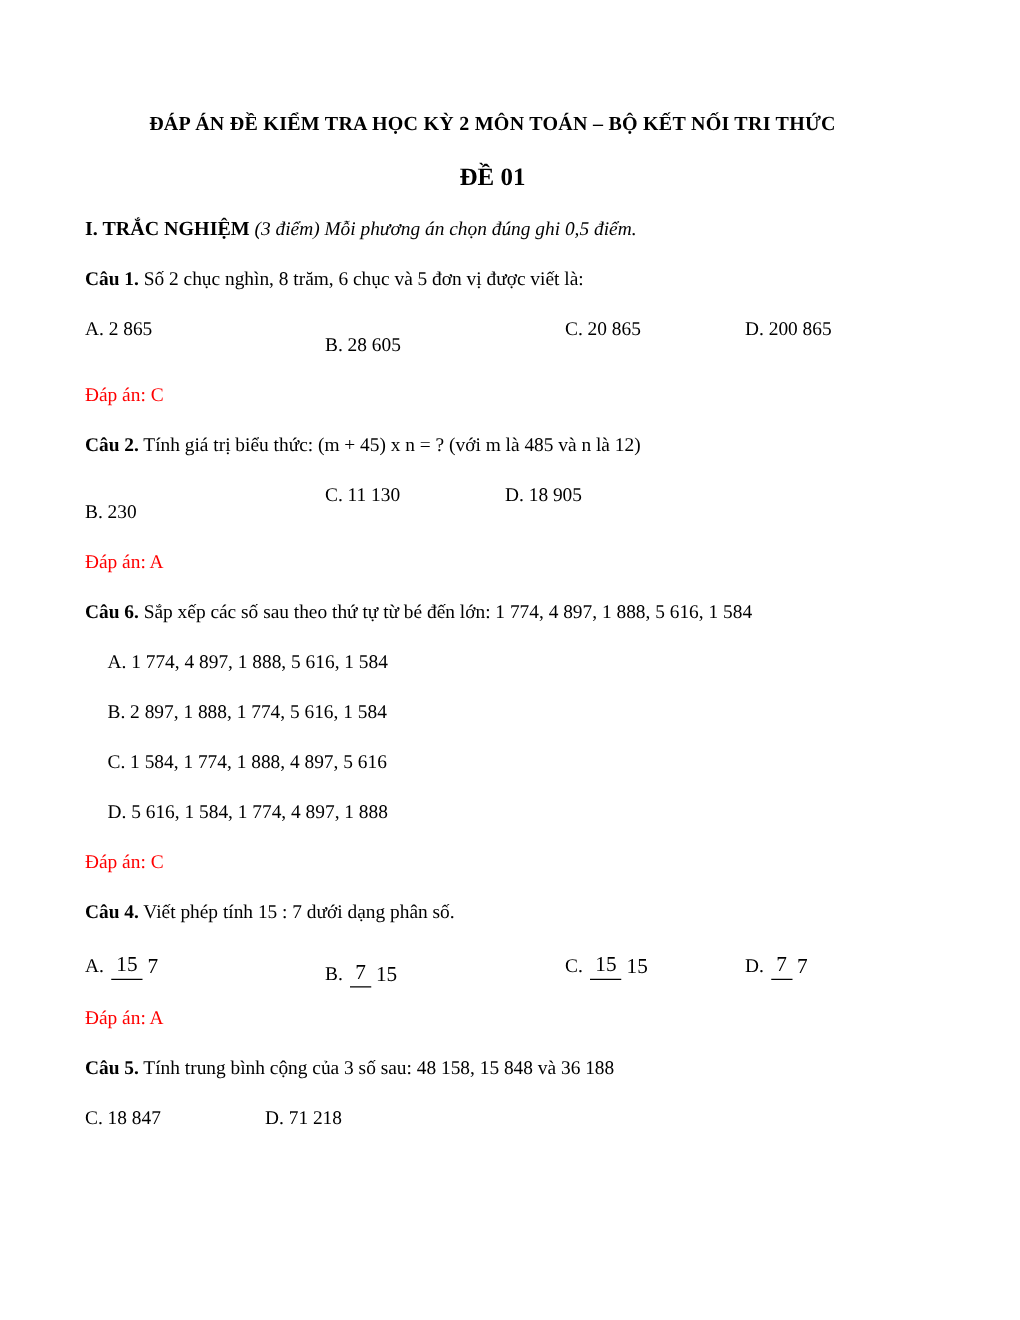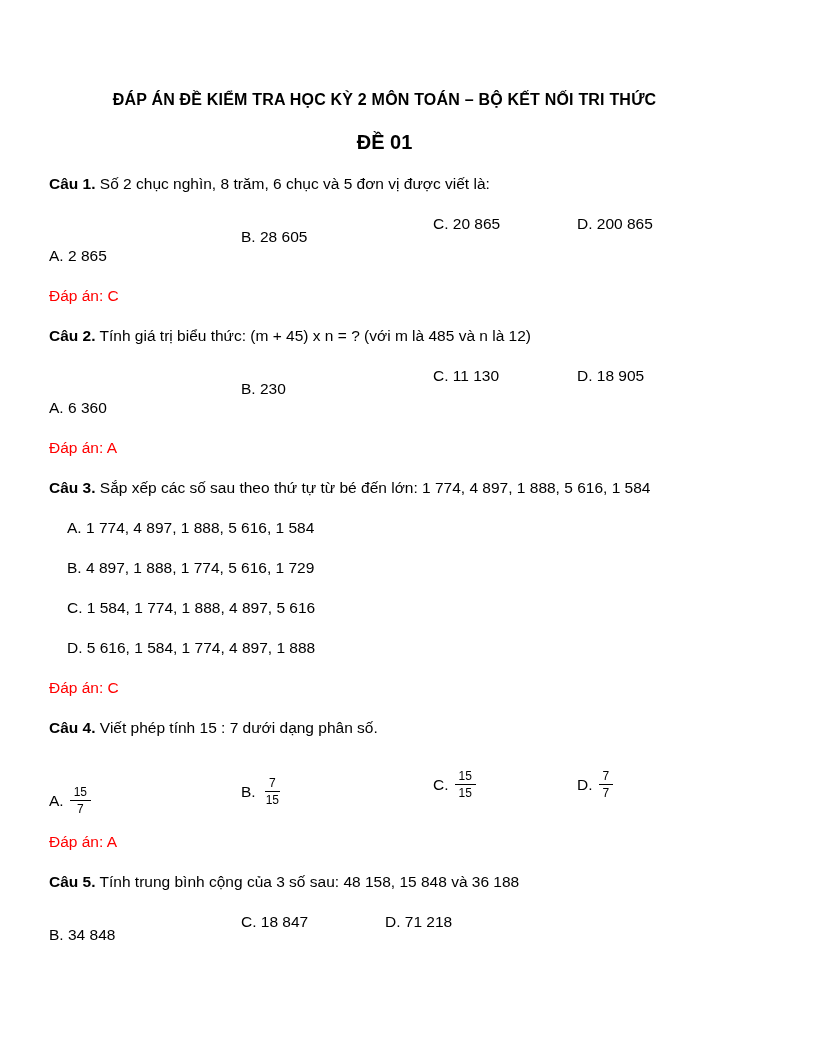--- a/index.html
+++ b/index.html
@@ -13,23 +13,23 @@
     padding: 0;
     background: var(--page-bg);
   }
   .page {
     position: relative;
     width: 816px;
     height: 1056px;
     margin: 0 auto;
     background: var(--page-bg);
     color: var(--text-color);
-    font-family: Liberation Sans, sans-serif;
+    font-family: Liberation Serif, serif;
     font-size: 15.5px;
-    padding: 90px 96px 0 49px;
+    padding: 90px 96px 0 68px;
     overflow: hidden;
   }
   .title {
     font-size: 16px;
     font-weight: bold;
     text-align: center;
     margin: 0 0 22px 0;
     line-height: 20px;
     letter-spacing: 0.2px;
   }
@@ -51,81 +51,81 @@
     display: flex;
     align-items: flex-start;
     margin: 0 0 20px 0;
     line-height: 20px;
   }
   .opt-row.fraction-row {
     align-items: center;
     margin-top: -4px;
     margin-bottom: 14px;
   }
-  .opt.w1 { width: 192px; margin-top: 32px; }
+  .opt.w1 { width: 192px; }
   .opt.w2 { width: 192px; margin-top: 13px; }
   .opt.w3 { width: 144px; }
   .opt.w4 { flex: 1; }
   .opts-stacked .opt {
     display: block;
     margin: 0 0 20px 18px;
     line-height: 20px;
   }
   .answer {
     color: var(--answer-color);
   }
   .frac {
     display: inline-flex;
-    flex-direction: column;
+    flex-direction: row;
     align-items: center;
     vertical-align: middle;
-    font-size: 12px;
+    font-size: 17px;
     line-height: 1.2;
     margin-left: 6px;
     transform: translateY(-1px);
   }
   .frac .num {
     border-bottom: 1px solid var(--text-color);
     padding: 0 4px 1px 4px;
   }
   .frac .den {
     padding: 1px 4px 0 4px;
   }
 </style>
 </head>
 <body>
 
 <div class="page">
 
   <h1 class="title">ĐÁP ÁN ĐỀ KIỂM TRA HỌC KỲ 2 MÔN TOÁN – BỘ KẾT NỐI TRI THỨC</h1>
   <h2 class="subtitle">ĐỀ 01</h2>
 
+  <p class="line"><span class="section-heading">I. TRẮC NGHIỆM</span> <span class="section-note">(3 điểm) Mỗi phương án chọn đúng ghi 0,5 điểm.</span></p>
 
   <p class="line"><span class="q-label">Câu 1.</span> <span>Số 2 chục nghìn, 8 trăm, 6 chục và 5 đơn vị được viết là:</span></p>
   <div class="opt-row">
     <span class="opt w1"><span>A.</span> <span>2 865</span></span>
     <span class="opt w2"><span>B.</span> <span>28 605</span></span>
     <span class="opt w3"><span>C.</span> <span>20 865</span></span>
     <span class="opt w4"><span>D.</span> <span>200 865</span></span>
   </div>
   <p class="line answer">Đáp án: C</p>
 
   <p class="line"><span class="q-label">Câu 2.</span> <span>Tính giá trị biểu thức: (m + 45) x n = ? (với m là 485 và n là 12)</span></p>
   <div class="opt-row">
-    <span class="opt w1"><span>A.</span> <span>6 360</span></span>
     <span class="opt w2"><span>B.</span> <span>230</span></span>
     <span class="opt w3"><span>C.</span> <span>11 130</span></span>
     <span class="opt w4"><span>D.</span> <span>18 905</span></span>
   </div>
   <p class="line answer">Đáp án: A</p>
 
-  <p class="line"><span class="q-label">Câu 3.</span> <span>Sắp xếp các số sau theo thứ tự từ bé đến lớn: 1 774, 4 897, 1 888, 5 616, 1 584</span></p>
+  <p class="line"><span class="q-label">Câu 6.</span> <span>Sắp xếp các số sau theo thứ tự từ bé đến lớn: 1 774, 4 897, 1 888, 5 616, 1 584</span></p>
   <div class="opts-stacked">
     <span class="opt"><span>A.</span> <span>1 774, 4 897, 1 888, 5 616, 1 584</span></span>
-    <span class="opt"><span>B.</span> <span>4 897, 1 888, 1 774, 5 616, 1 729</span></span>
+    <span class="opt"><span>B.</span> <span>2 897, 1 888, 1 774, 5 616, 1 584</span></span>
     <span class="opt"><span>C.</span> <span>1 584, 1 774, 1 888, 4 897, 5 616</span></span>
     <span class="opt"><span>D.</span> <span>5 616, 1 584, 1 774, 4 897, 1 888</span></span>
   </div>
   <p class="line answer">Đáp án: C</p>
 
   <p class="line"><span class="q-label">Câu 4.</span> <span>Viết phép tính 15 : 7 dưới dạng phân số.</span></p>
   <div class="opt-row fraction-row">
     <span class="opt w1"><span>A.</span><span class="frac">
           <span class="num">15</span>
           <span class="den">7</span>
@@ -140,18 +140,17 @@
         </span></span>
     <span class="opt w4"><span>D.</span><span class="frac">
           <span class="num">7</span>
           <span class="den">7</span>
         </span></span>
   </div>
   <p class="line answer">Đáp án: A</p>
 
   <p class="line"><span class="q-label">Câu 5.</span> <span>Tính trung bình cộng của 3 số sau: 48 158, 15 848 và 36 188</span></p>
   <div class="opt-row">
-    <span class="opt w2"><span>B.</span> <span>34 848</span></span>
     <span class="opt w3"><span>C.</span> <span>18 847</span></span>
     <span class="opt w4"><span>D.</span> <span>71 218</span></span>
   </div>
 
 </div>
 
 </body></html>

